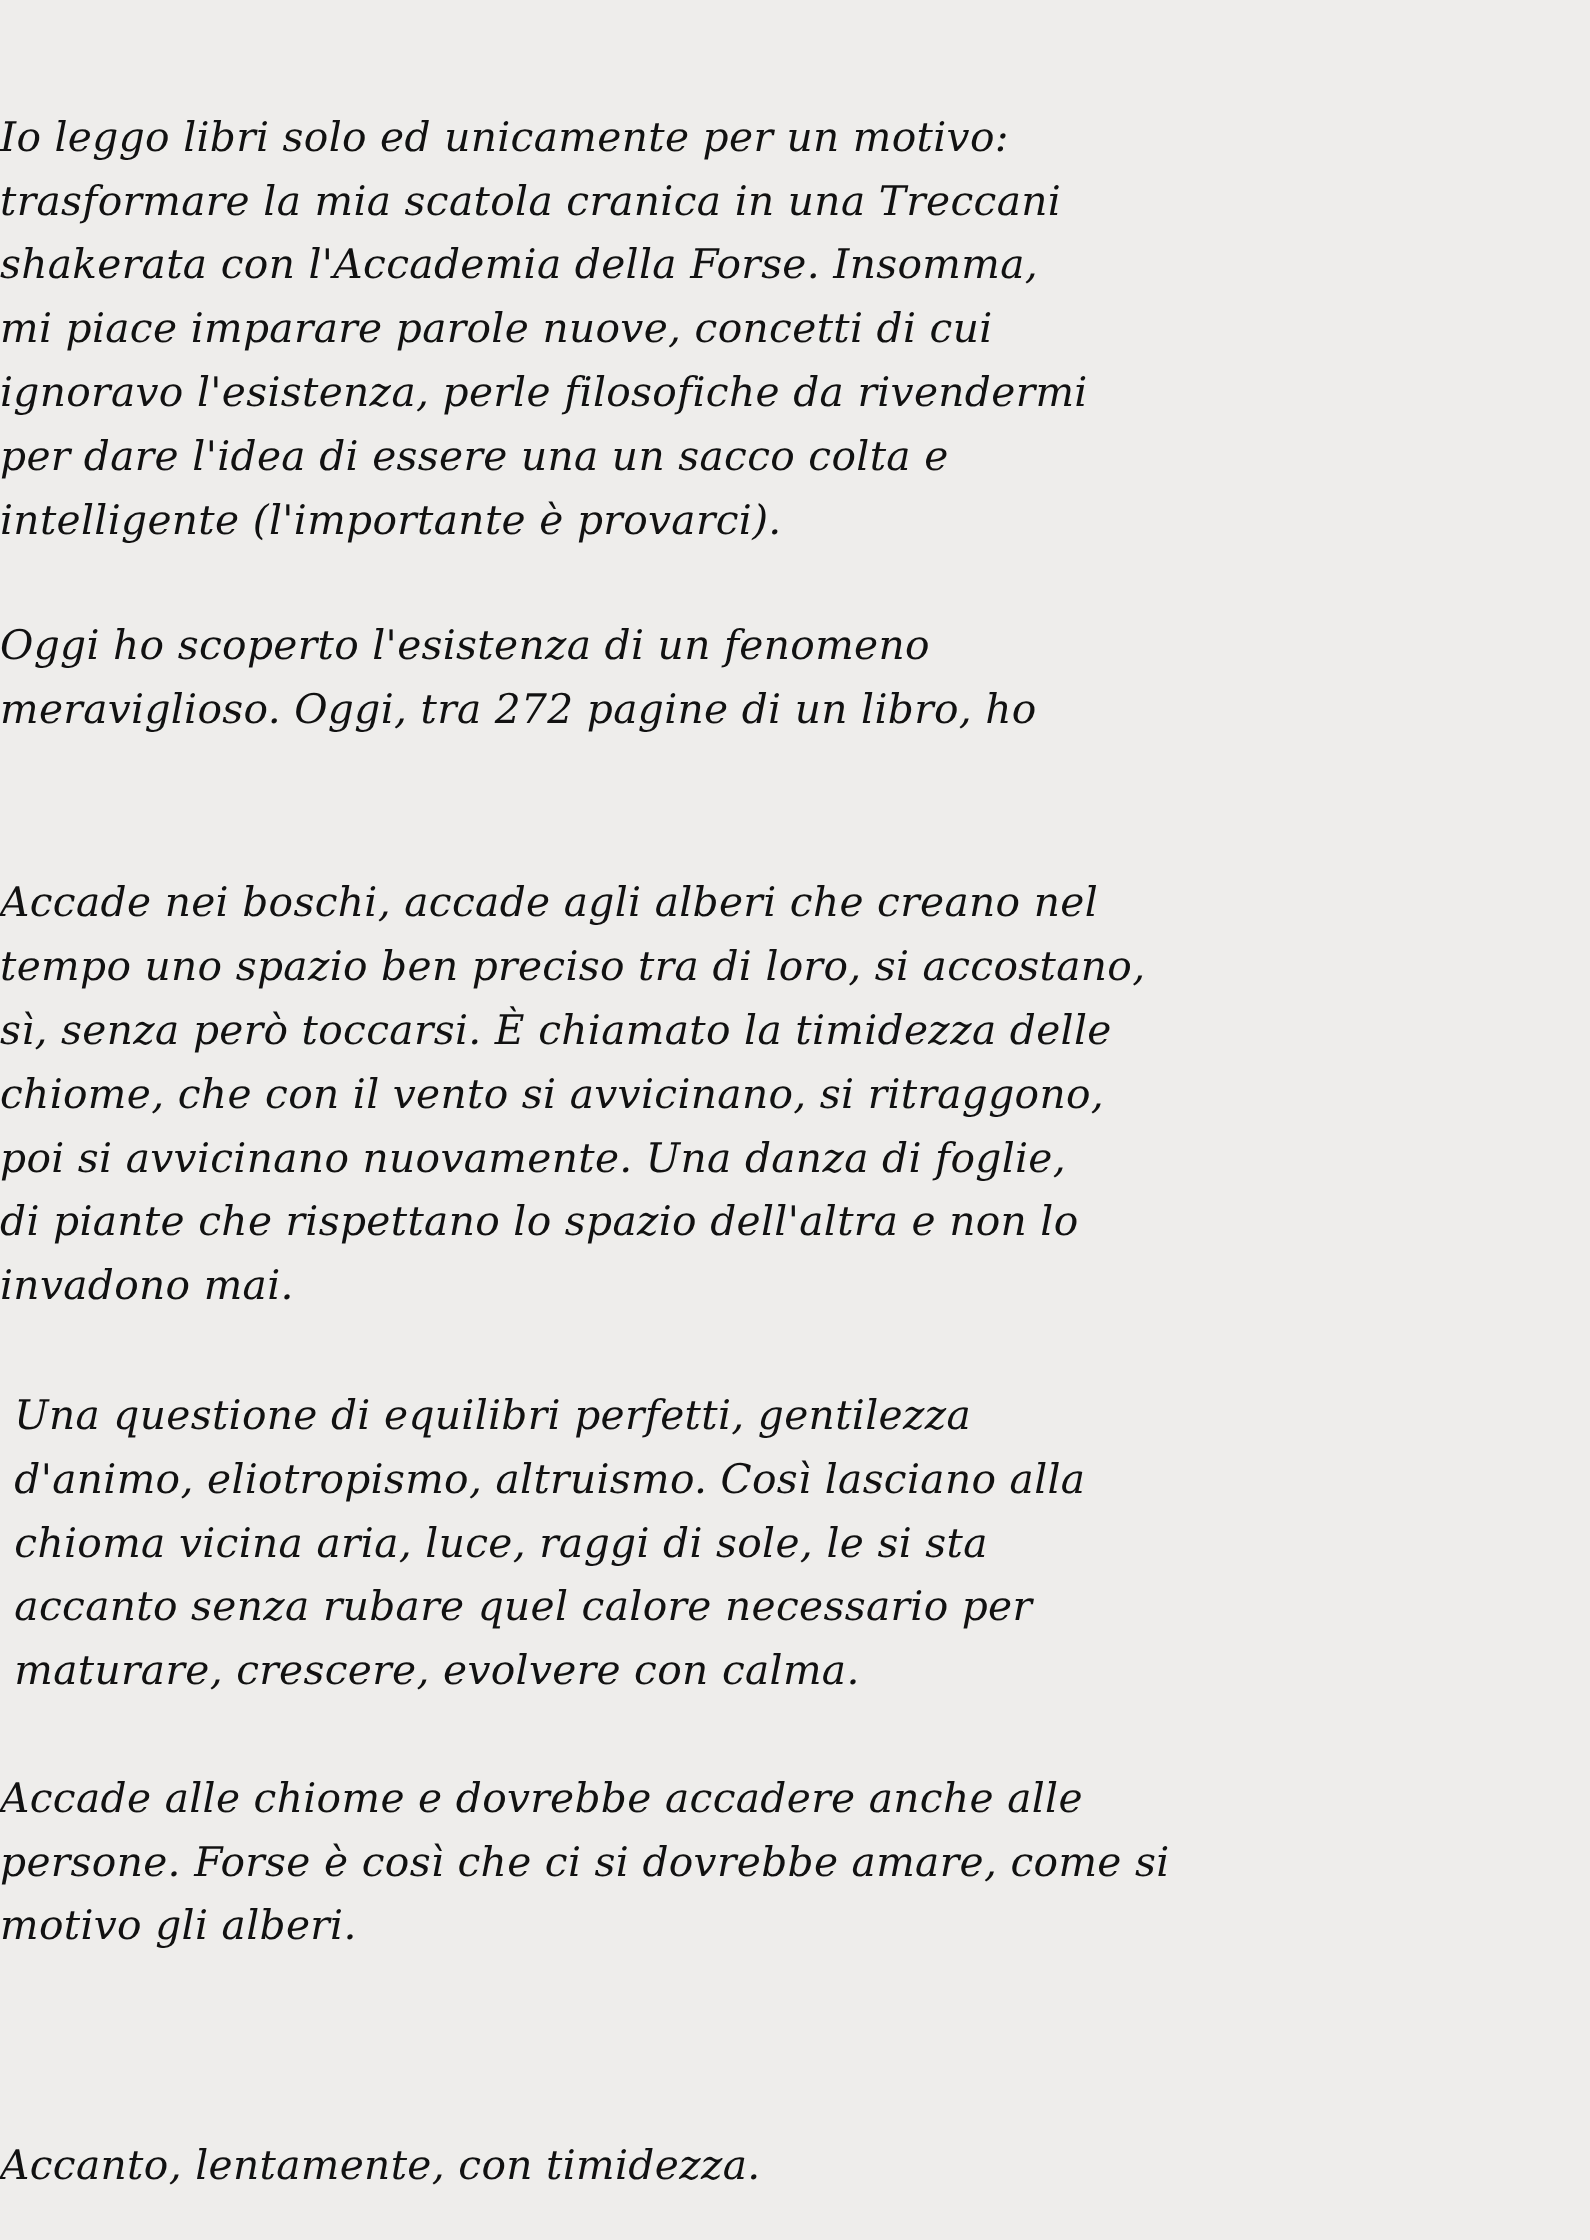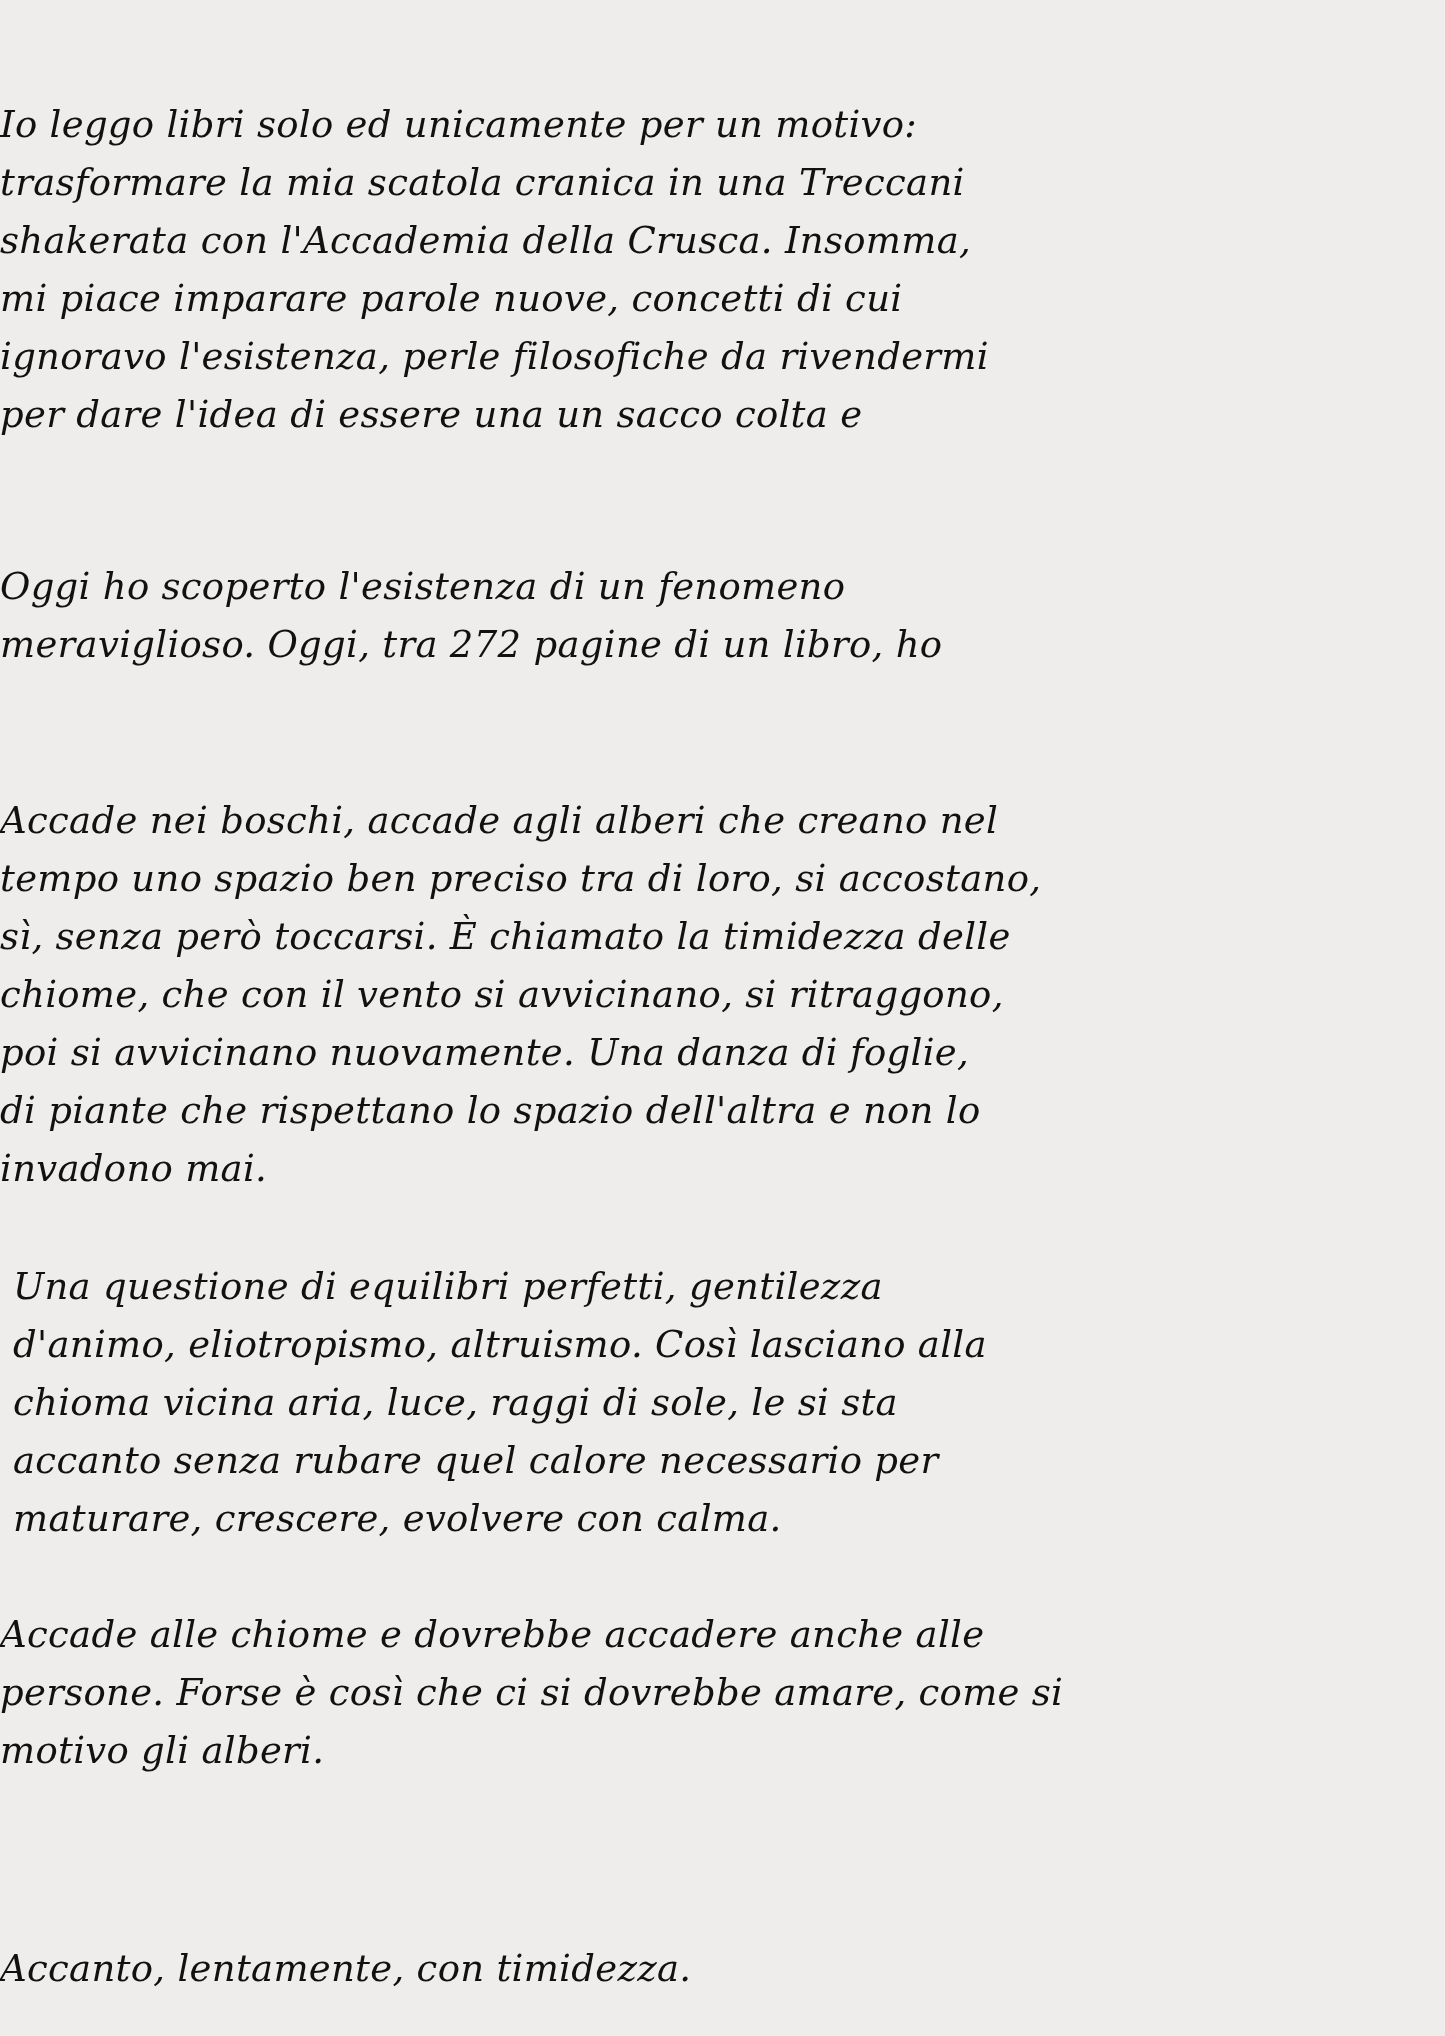--- a/index.html
+++ b/index.html
@@ -36,24 +36,25 @@
     }
   </style>
 </head>
 <body>
 
 <div class="page">
 
   <div class="text-block" style="top:96px;">
     <span class="line">Io leggo libri solo ed unicamente per un motivo:</span>
     <span class="line">trasformare la mia scatola cranica in una Treccani</span>
-    <span class="line">shakerata con l'Accademia della Crusca. Insomma,</span>
+    <span class="line">shakerata con l'Accademia della Forse. Insomma,</span>
     <span class="line">mi piace imparare parole nuove, concetti di cui</span>
     <span class="line">ignoravo l'esistenza, perle filosofiche da rivendermi</span>
     <span class="line">per dare l'idea di essere una un sacco colta e</span>
+    <span class="line">intelligente (l'importante è provarci).</span>
   </div>
 
   <div class="text-block" style="top:558px;">
     <span class="line">Oggi ho scoperto l'esistenza di un fenomeno</span>
     <span class="line">meraviglioso. Oggi, tra 272 pagine di un libro, ho</span>
   </div>
 
   <div class="text-block" style="top:792px;">
     <span class="line">Accade nei boschi, accade agli alberi che creano nel</span>
     <span class="line">tempo uno spazio ben preciso tra di loro, si accostano,</span>

